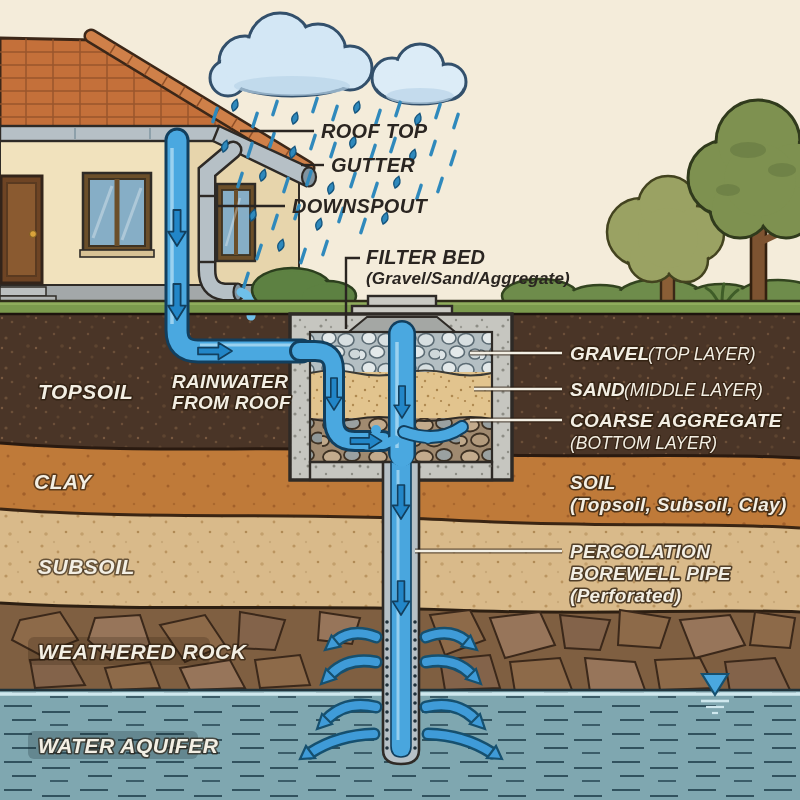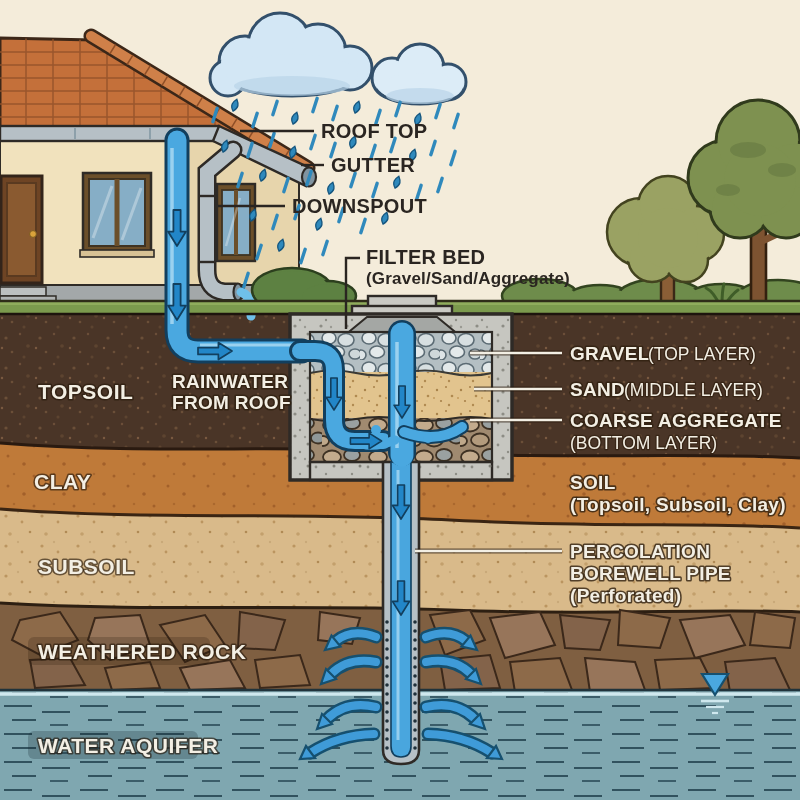--- a/index.html
+++ b/index.html
@@ -1,16 +1,16 @@
 <!DOCTYPE html>
 <html><head>
 <meta charset="utf-8">
 <style>
   html,body{margin:0;padding:0;background:#e8e4da;}
-  #stage{width:800px;height:800px;position:relative;overflow:hidden;margin:0 auto;}
+  #stage{width:800px;height:800px;position:relative;overflow:hidden;margin:0 auto;font-style:italic;}
   svg{display:block;}
   text{font-family:"Liberation Sans","DejaVu Sans",sans-serif;}
   .lbl-dark   {font-weight:bold;font-size:20px;fill:#2a2521;letter-spacing:.3px;}
   .lbl-dark-s {font-weight:bold;font-size:17px;fill:#2a2521;letter-spacing:.2px;}
   .lbl-light  {font-weight:bold;font-size:19px;fill:#f3efe4;stroke:rgba(48,32,16,.8);stroke-width:3.2px;paint-order:stroke;stroke-linejoin:round;letter-spacing:.3px;}
   .lbl-light-s{font-size:17.5px;fill:#f3efe4;stroke:rgba(48,32,16,.7);stroke-width:2.6px;paint-order:stroke;stroke-linejoin:round;}
   .lbl-layer  {font-weight:bold;font-size:21px;fill:#f3efe4;stroke:rgba(40,26,12,.65);stroke-width:3.2px;paint-order:stroke;stroke-linejoin:round;letter-spacing:.5px;}
   .conn-dark {stroke:#2a2521;stroke-width:2.4;fill:none;}
   .conn-halo {stroke:rgba(40,26,12,.65);stroke-width:5;fill:none;}
   .conn-white{stroke:#f3efe4;stroke-width:2.4;fill:none;}

